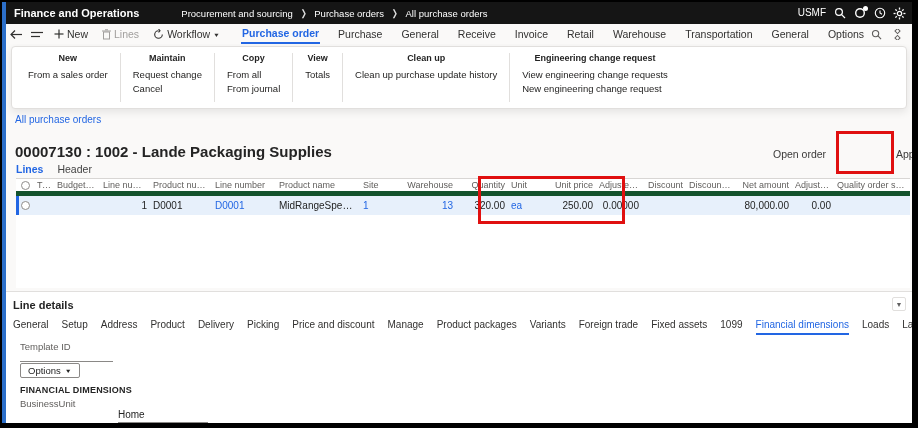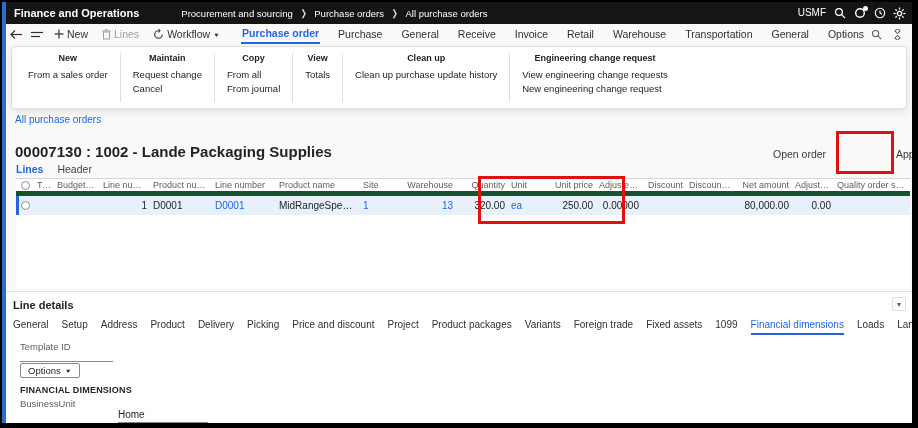--- a/index.html
+++ b/index.html
@@ -307,21 +307,21 @@
           <span>▼</span>
         </div>
       <div class="dtabs">
         <span class="dtab">General</span>
         <span class="dtab">Setup</span>
         <span class="dtab">Address</span>
         <span class="dtab">Product</span>
         <span class="dtab">Delivery</span>
         <span class="dtab">Picking</span>
         <span class="dtab">Price and discount</span>
-        <span class="dtab">Project</span>
+        <span class="dtab">Manage</span>
         <span class="dtab">Product packages</span>
         <span class="dtab">Variants</span>
         <span class="dtab">Foreign trade</span>
         <span class="dtab">Fixed assets</span>
         <span class="dtab">1099</span>
         <span class="dtab active">Financial dimensions</span>
         <span class="dtab">Loads</span>
         <span class="dtab">Landed cost</span>
       </div>
       <div class="fld-label tpl-label">Template ID</div>

